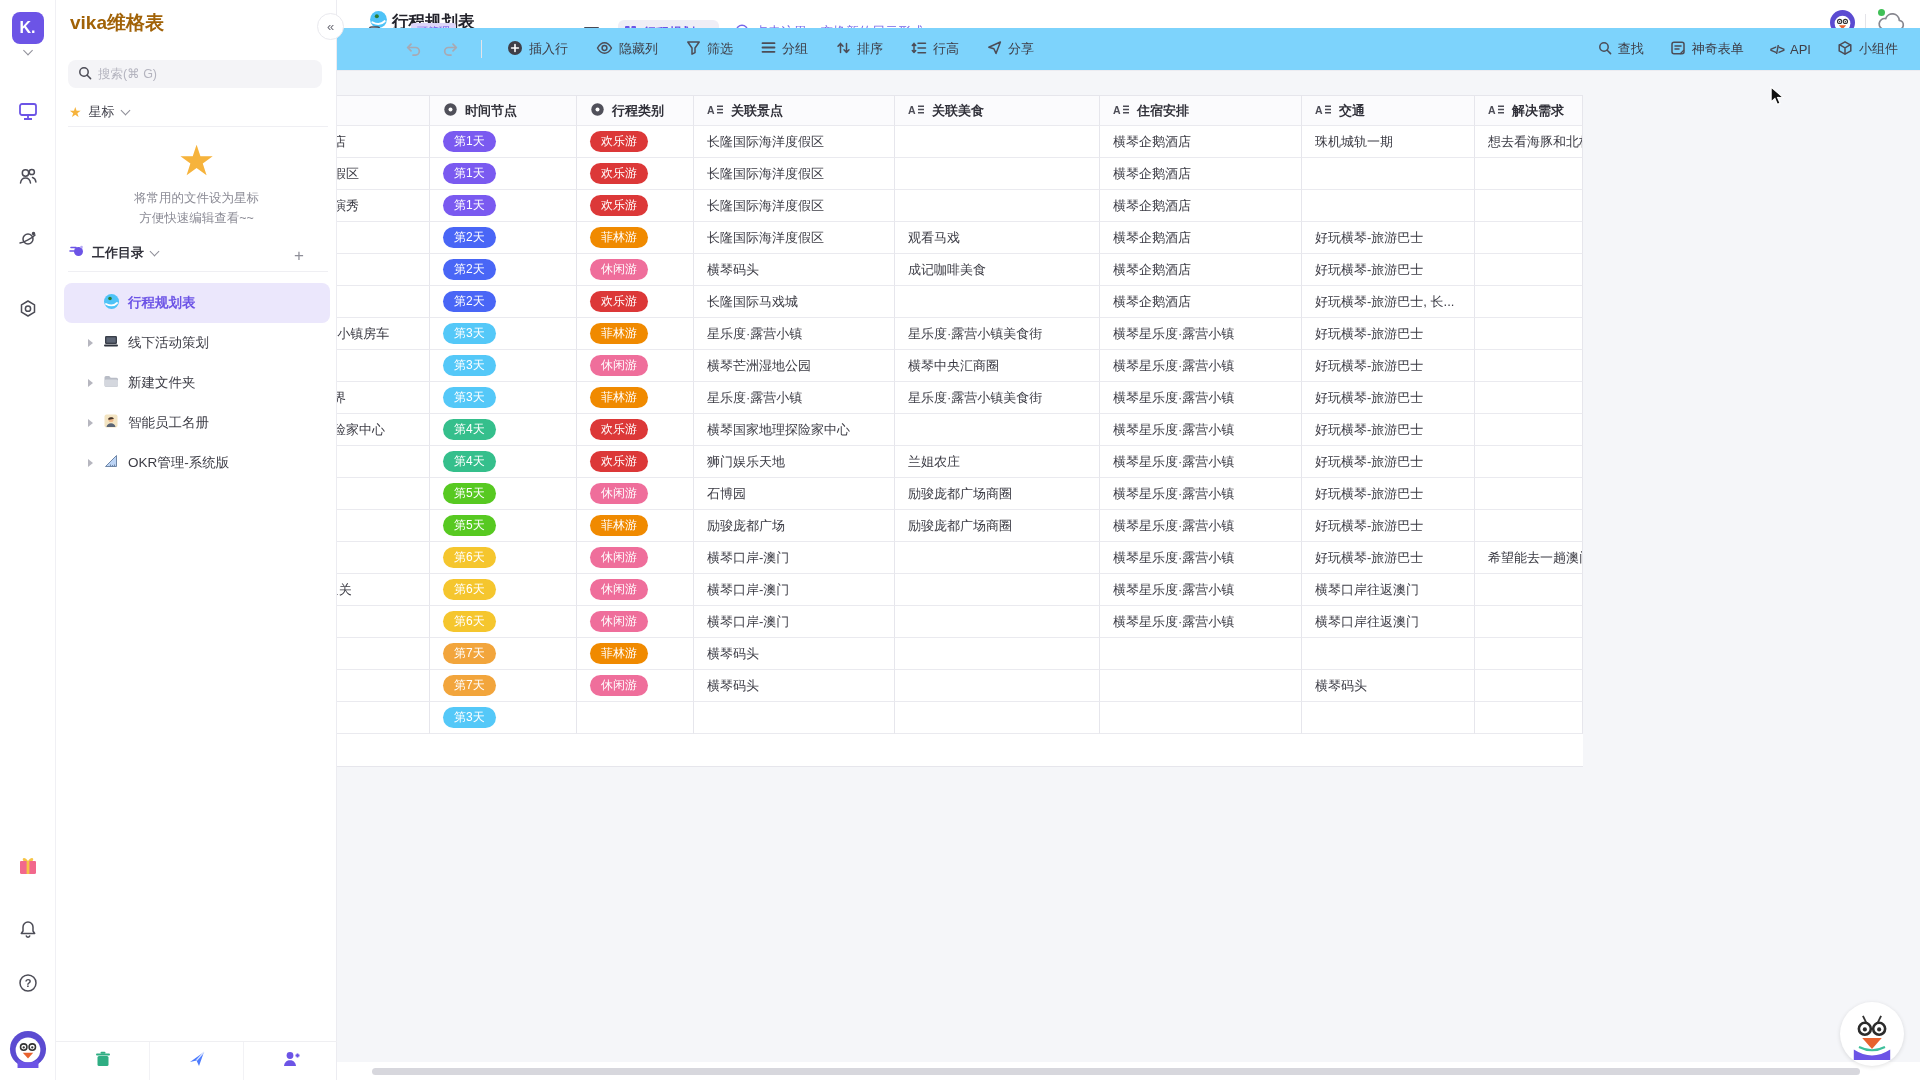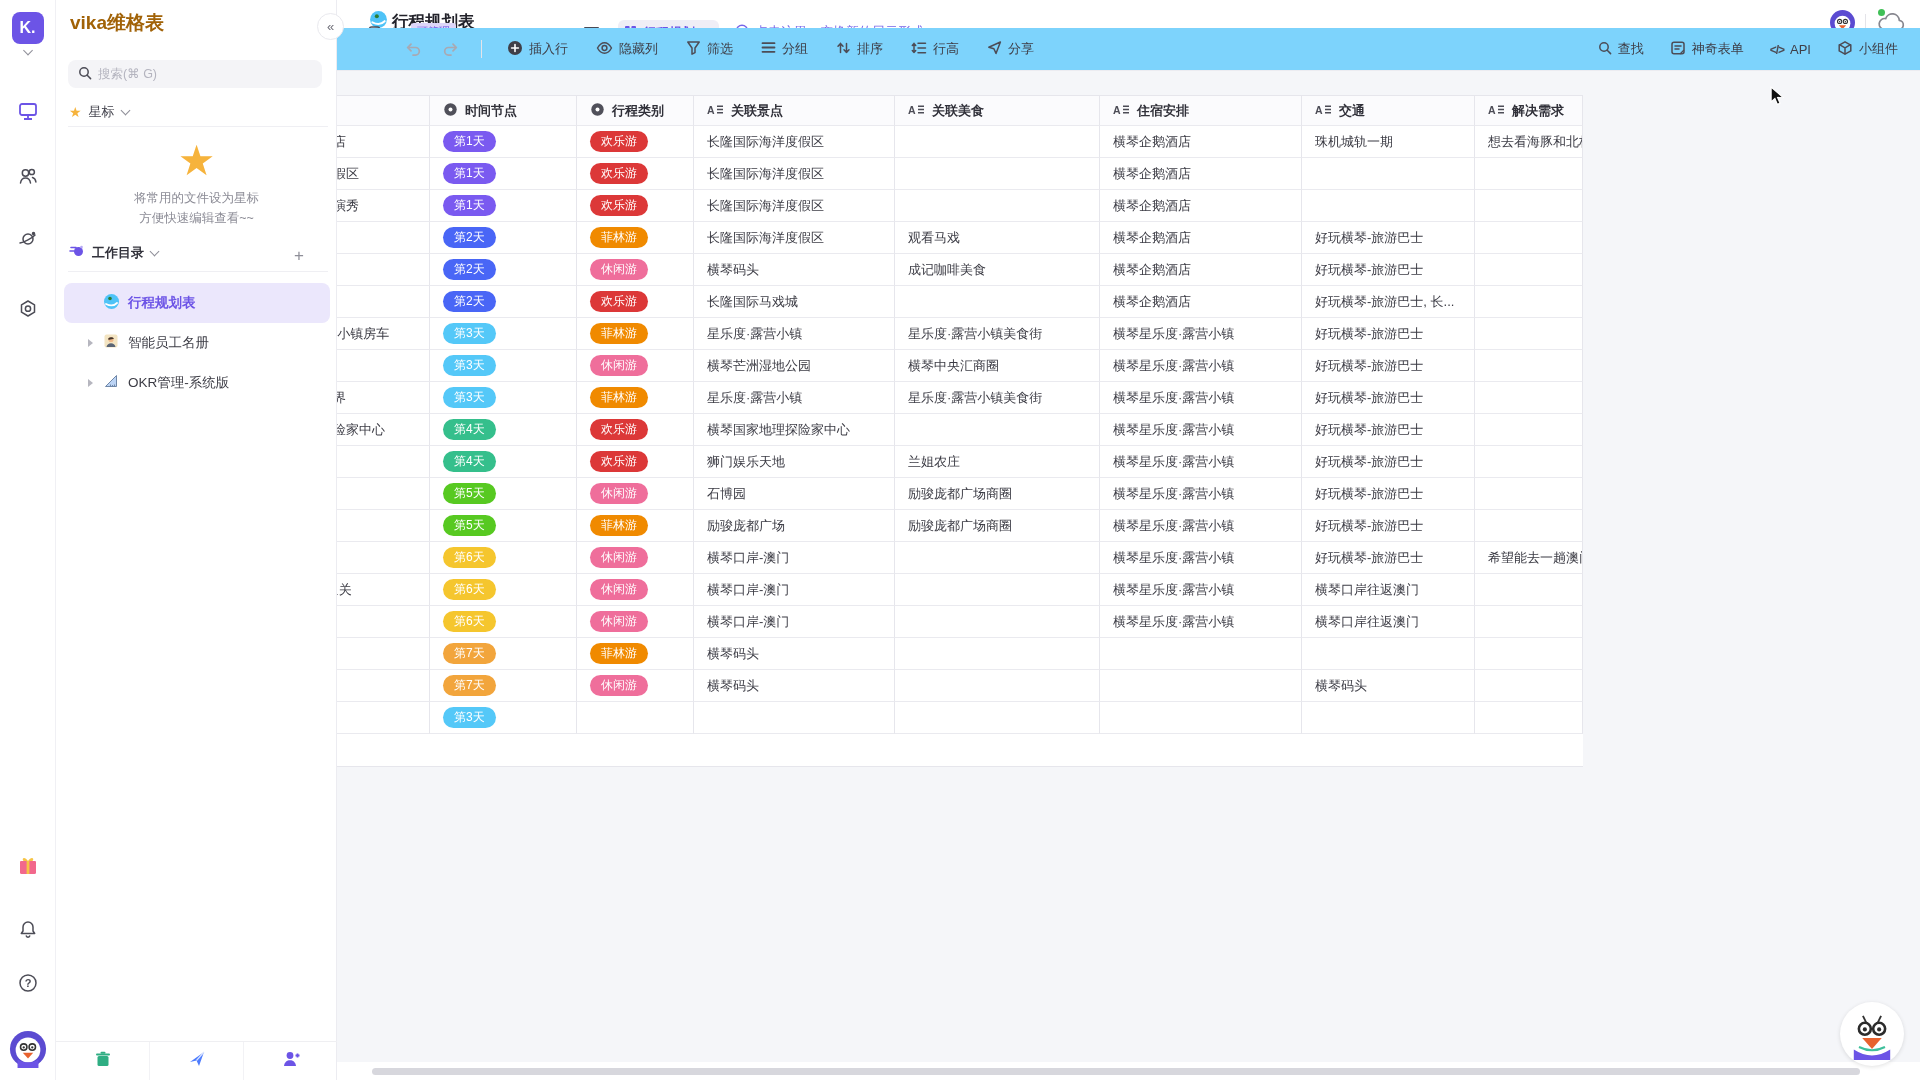--- a/index.html
+++ b/index.html
@@ -182,20 +182,37 @@
         <span class="it-ic"><svg width="17" height="17" viewBox="0 0 17 17">
             <circle cx="8.5" cy="8.5" r="7.5" fill="#4fc3f7"></circle>
             <path d="M3 11c4 2 8 2 11-1" stroke="#fff" stroke-width="1.8" fill="none" stroke-linecap="round"></path>
             <circle cx="7" cy="5.5" r="1.8" fill="#2e7d32"></circle>
           </svg></span>
         <span class="it-label">行程规划表</span>
       </div>
       <div class="side-item">
         <span class="arrow"></span>
         <span class="it-ic"><svg width="16" height="16" viewBox="0 0 16 16">
+            <rect x="2" y="3" width="12" height="8" rx="1.2" fill="#3a3f4a"></rect>
+            <rect x="3.4" y="4.4" width="9.2" height="5.2" fill="#5d6575"></rect>
+            <rect x="1" y="11.5" width="14" height="2" rx="1" fill="#2e333d"></rect>
+          </svg></span>
+        <span class="it-label">线下活动策划</span>
+      </div>
+      <div class="side-item">
+        <span class="arrow"></span>
+        <span class="it-ic"><svg width="16" height="16" viewBox="0 0 16 16">
+            <path d="M1.5 4.5 a1.5 1.5 0 0 1 1.5-1.5 h3.2 l1.5 1.8 h5.8 a1.5 1.5 0 0 1 1.5 1.5 v6 a1.5 1.5 0 0 1 -1.5 1.5 h-10.5 a1.5 1.5 0 0 1 -1.5 -1.5 Z" fill="#b8bcc6"></path>
+            <rect x="1.5" y="6.5" width="13.5" height="7" rx="1.5" fill="#d4d7de"></rect>
+          </svg></span>
+        <span class="it-label">新建文件夹</span>
+      </div>
+      <div class="side-item">
+        <span class="arrow"></span>
+        <span class="it-ic"><svg width="16" height="16" viewBox="0 0 16 16">
             <rect x="1.5" y="1.5" width="13" height="13" rx="2" fill="#f3e4c2"></rect>
             <circle cx="8" cy="6.5" r="2.6" fill="#f0b98a"></circle>
             <path d="M8 4.2c-2 0-3 1-3 2.4 1.8.3 4.5-.2 6-1-.6-1-1.7-1.4-3-1.4Z" fill="#41342c"></path>
             <path d="M3.5 14c.5-2.6 2.3-3.8 4.5-3.8s4 1.2 4.5 3.8Z" fill="#5b6575"></path>
           </svg></span>
         <span class="it-label">智能员工名册</span>
       </div>
       <div class="side-item">
         <span class="arrow"></span>
         <span class="it-ic"><svg width="16" height="16" viewBox="0 0 16 16">

